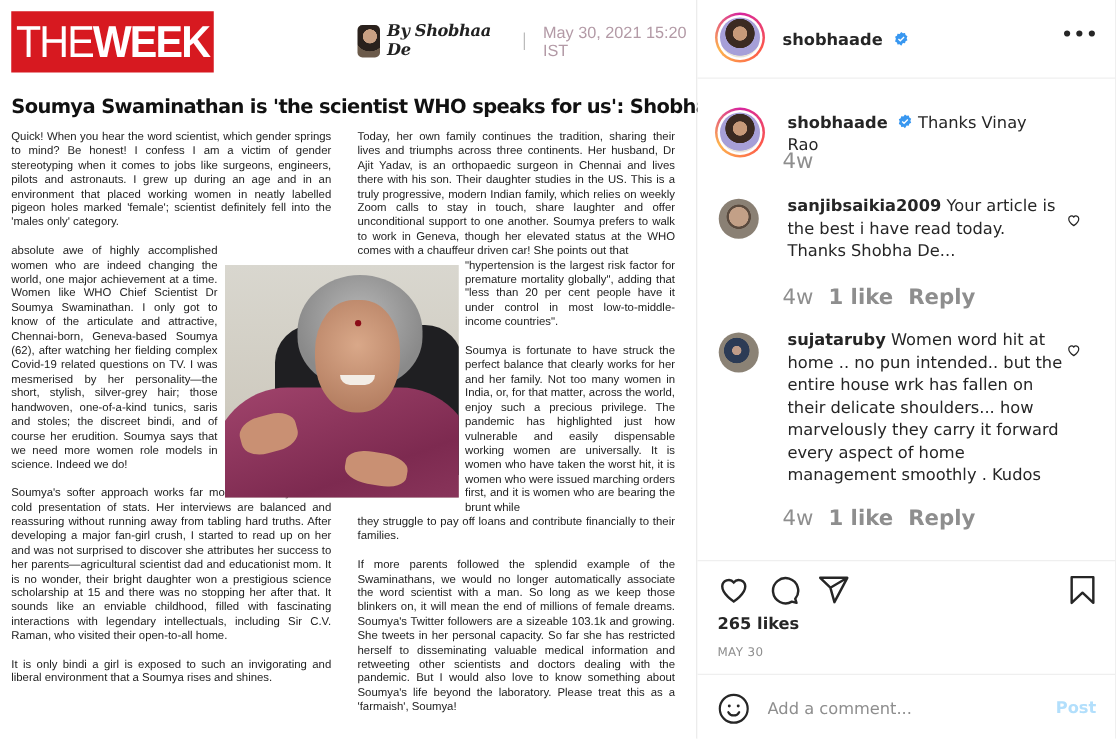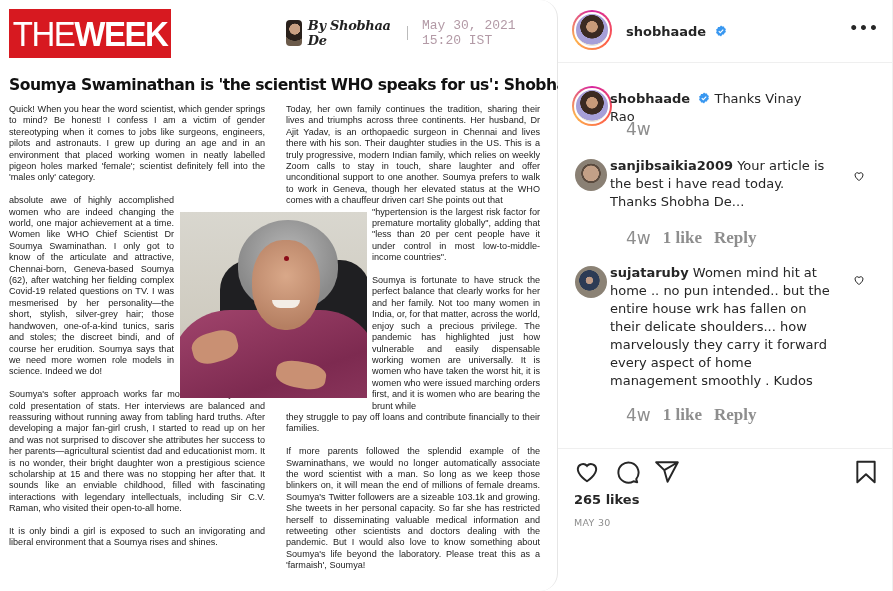--- a/index.html
+++ b/index.html
@@ -1,29 +1,29 @@
 <!DOCTYPE html>
 <html><head>
 <meta charset="utf-8">
 <style>
   * { box-sizing: border-box; margin: 0; padding: 0; }
   html, body { width: 893px; height: 591px; overflow: hidden; background: #fff; }
   body { position: relative; font-family: "Liberation Sans", sans-serif; color: #262626; }
 
   
-  .article { position: absolute; left: 0; top: 0; width: 558px; height: 591px; background: #fff; border-right: 1px solid #e6e6e6; border-radius: 18px; }
+  .article { position: absolute; left: 0; top: 0; width: 558px; height: 591px; background: #fff; border-right: 1px solid #e6e6e6; }
   .logo { position: absolute; left: 9px; top: 9px; width: 162px; height: 49px; background: #d71920; display: flex; align-items: center; justify-content: center; }
   .logo span { color: #fff; font-family: "Liberation Sans", sans-serif; font-size: 33px; letter-spacing: -1.5px; line-height: 1; transform: scaleY(1.08); }
   .logo .the { font-weight: 400; }
   .logo .week { font-weight: 700; }
   .byline { position: absolute; left: 286px; top: 20px; height: 26px; display: flex; align-items: center; }
   .byline .author-avatar { width: 20px; height: 26px; border-radius: 4px; background: radial-gradient(circle at 55% 35%, #c9a083 0 28%, #2a211c 30% 60%, #6b5a4a 62%); margin-right: 6px; }
   .byline .author { font-family: "DejaVu Serif", serif; font-style: italic; font-weight: 700; font-size: 13px; color: #222; letter-spacing: -0.3px; }
   .byline .sep { width: 1px; height: 14px; background: #bbb; margin: 0 14px 0 16px; }
-  .byline .date { font-family: Liberation Mono, monospace; font-size: 13px; color: #b39aa6; }
+  .byline .date { font-family: Liberation Sans, sans-serif; font-size: 13px; color: #b39aa6; }
 
   .headline { position: absolute; left: 9px; top: 76px; width: 545px; font-family: "DejaVu Sans", sans-serif; font-weight: 700; font-size: 15.6px; letter-spacing: -0.5px; color: #111; white-space: nowrap; }
 
   .col { position: absolute; font-family: "Liberation Sans", sans-serif; font-size: 9.1px; line-height: 11.4px; color: #222; text-align: justify; }
   .col p { margin-bottom: 11.4px; }
   .col-left { left: 9px; top: 104px; width: 256px; }
   .col-right { left: 286px; top: 104px; width: 254px; }
   .wrap-left { width: 165px; }
   .wrap-right { margin-left: 86px; width: 168px; }
 
@@ -47,25 +47,25 @@
   .ig-header .story-ring { left: 14px; top: 10px; }
   .uname { font-weight: 700; font-size: 13px; color: #262626; }
   .verified { display: inline-block; width: 12px; height: 12px; vertical-align: -1px; margin-left: 4px; }
   .ig-header .uname-wrap { position: absolute; left: 68px; top: 21px; }
   .more-dots { position: absolute; right: 14px; top: 23px; font-size: 14px; letter-spacing: 1px; color: #262626; line-height: 10px; font-weight: 700; }
 
   .comments { position: absolute; left: 0; top: 64px; width: 335px; height: 384px; }
   .comment { position: absolute; left: 0; width: 335px; }
   .comment .story-ring { left: 14px; top: 0; }
   .c-avatar { position: absolute; left: 17px; width: 32px; height: 32px; border-radius: 50%; }
-  .c-body { position: absolute; left: 52px; width: 220px; font-size: 13px; line-height: 18px; color: #262626; }
+  .c-body { position: absolute; left: 72px; width: 220px; font-size: 13px; line-height: 18px; color: #262626; }
   .c-body .uname { font-size: 13px; }
   .c-text { font-weight: 400; }
   .c-meta { position: absolute; left: 68px; font-size: 17px; color: #8e8e8e; display: flex; gap: 12px; }
-  .c-meta .strong { font-weight: 700; font-family: Liberation Serif, serif; }
+  .c-meta .strong { font-weight: 700; }
   .c-heart { position: absolute; right: 28px; width: 12px; height: 12px; }
 
   .actions { position: absolute; left: 0; top: 448px; width: 335px; border-top: 1px solid #efefef; height: 92px; }
   .act-icon { position: absolute; top: 10px; width: 26px; height: 26px; }
   .likes { position: absolute; left: 16px; top: 43px; font-size: 13px; font-weight: 700; color: #262626; }
   .post-date { position: absolute; left: 16px; top: 68px; font-size: 9.5px; letter-spacing: 0.3px; color: #8e8e8e; }
   .add-comment { position: absolute; left: 0; top: 539px; width: 335px; height: 52px; border-top: 1px solid #efefef; }
   .emoji-icon { position: absolute; left: 16px; top: 14px; width: 26px; height: 26px; }
   .comment-input { position: absolute; left: 56px; top: 16px; width: 220px; height: 22px; border: none; outline: none; font-family: "DejaVu Sans", sans-serif; font-size: 13px; color: #262626; background: transparent; }
   .comment-input::placeholder { color: #8e8e8e; }
@@ -167,21 +167,21 @@
         <span>4w</span>
         <span class="strong">1 like</span>
         <span class="strong">Reply</span>
       </div>
     </div>
 
     <div class="comment" style="top:200px">
       <div class="c-avatar" style="top:2px;background:radial-gradient(circle at 45% 45%, #c09c88 0 14%, #2c3b55 16% 40%, #8b8275 42%);"></div>
       <div class="c-body" style="top:0">
         <span class="uname">sujataruby</span>
-        <span class="c-text">Women mind hit at home .. no pun intended.. but the entire house wrk has fallen on their delicate shoulders... how marvelously they carry it forward every aspect of home management smoothly . Kudos</span>
+        <span class="c-text">Women word hit at home .. no pun intended.. but the entire house wrk has fallen on their delicate shoulders... how marvelously they carry it forward every aspect of home management smoothly . Kudos</span>
       </div>
       <svg class="c-heart" style="top:10px" viewBox="0 0 24 24">
           <path d="M12 21s-8-5.2-8-11a4.5 4.5 0 0 1 8-2.8A4.5 4.5 0 0 1 20 10c0 5.8-8 11-8 11z" fill="none" stroke="#262626" stroke-width="2"></path>
         </svg>
       <div class="c-meta" style="top:141px">
         <span>4w</span>
         <span class="strong">1 like</span>
         <span class="strong">Reply</span>
       </div>
     </div>
@@ -197,13 +197,23 @@
     <svg class="act-icon" style="left:96px" viewBox="0 0 24 24">
         <path d="M22 3L2 3l7.5 7.3L12.5 21z M9.5 10.3L22 3" fill="none" stroke="#262626" stroke-width="1.8" stroke-linejoin="round"></path>
       </svg>
     <svg class="act-icon" style="right:14px" viewBox="0 0 24 24">
         <path d="M4 2.5h16v19l-8-7.5-8 7.5z" fill="none" stroke="#262626" stroke-width="1.8" stroke-linejoin="round"></path>
       </svg>
     <div class="likes">265 likes</div>
     <div class="post-date">MAY 30</div>
   </div>
 
+  <div class="add-comment">
+    <svg class="emoji-icon" viewBox="0 0 24 24">
+        <circle cx="12" cy="12" r="10.3" fill="none" stroke="#262626" stroke-width="1.6"></circle>
+        <circle cx="8.7" cy="10" r="1.1" fill="#262626"></circle>
+        <circle cx="15.3" cy="10" r="1.1" fill="#262626"></circle>
+        <path d="M8 14.5a4.5 4.5 0 0 0 8 0" fill="none" stroke="#262626" stroke-width="1.6" stroke-linecap="round"></path>
+      </svg>
+    <input class="comment-input" type="text" placeholder="Add a comment..." style="">
+    <button class="post-btn">Post</button>
+  </div>
 </div>
 
 </body></html>

